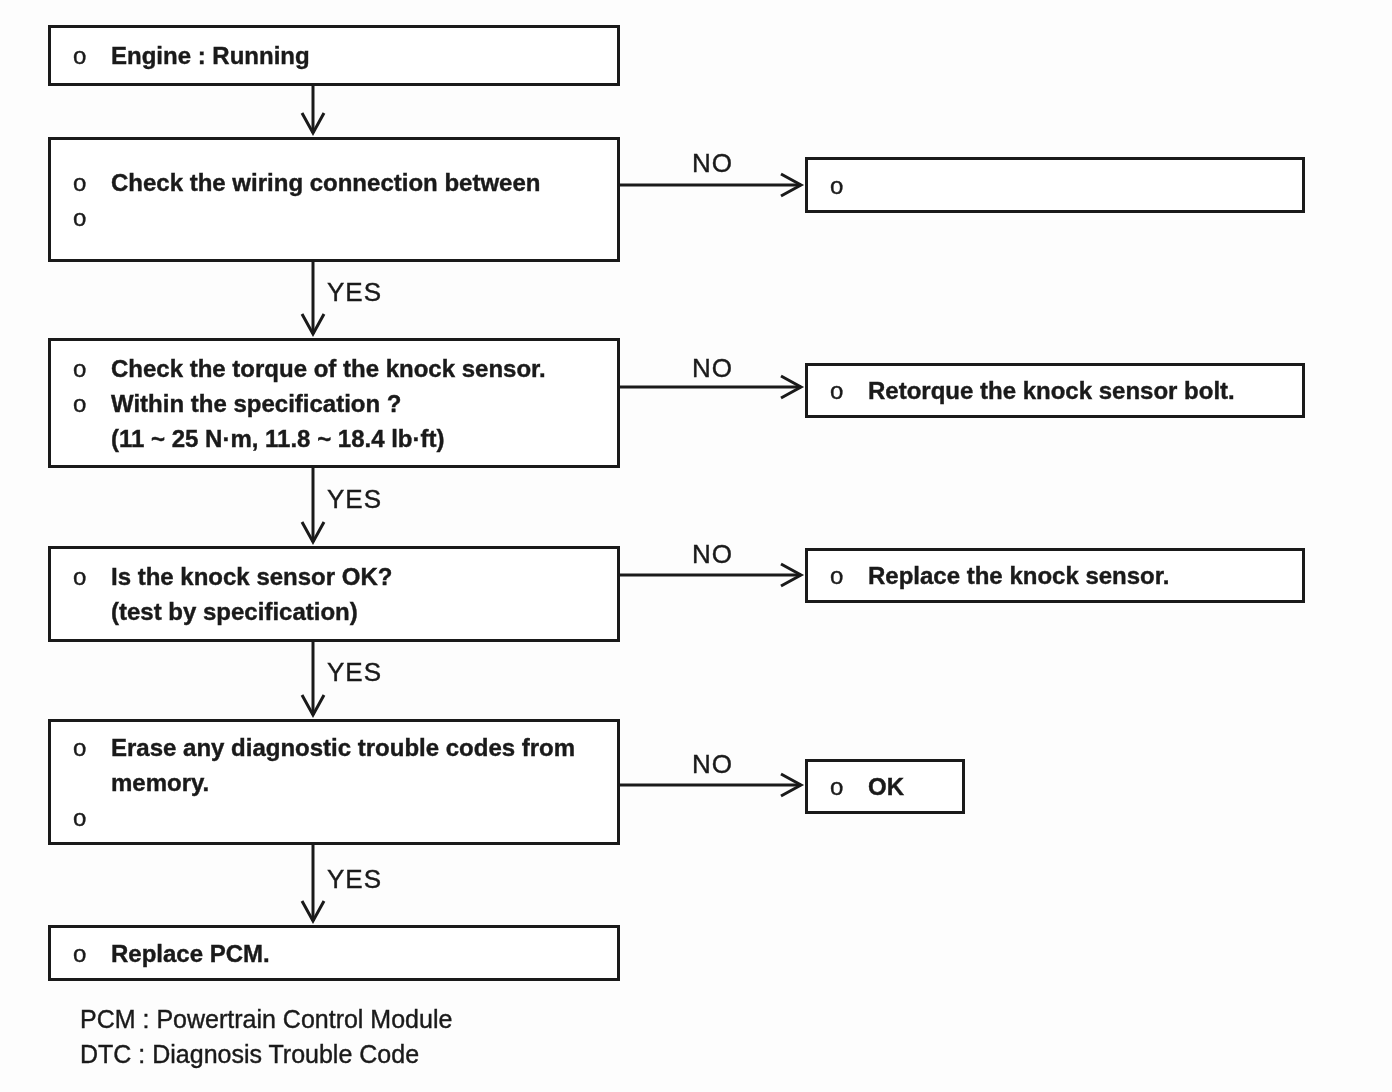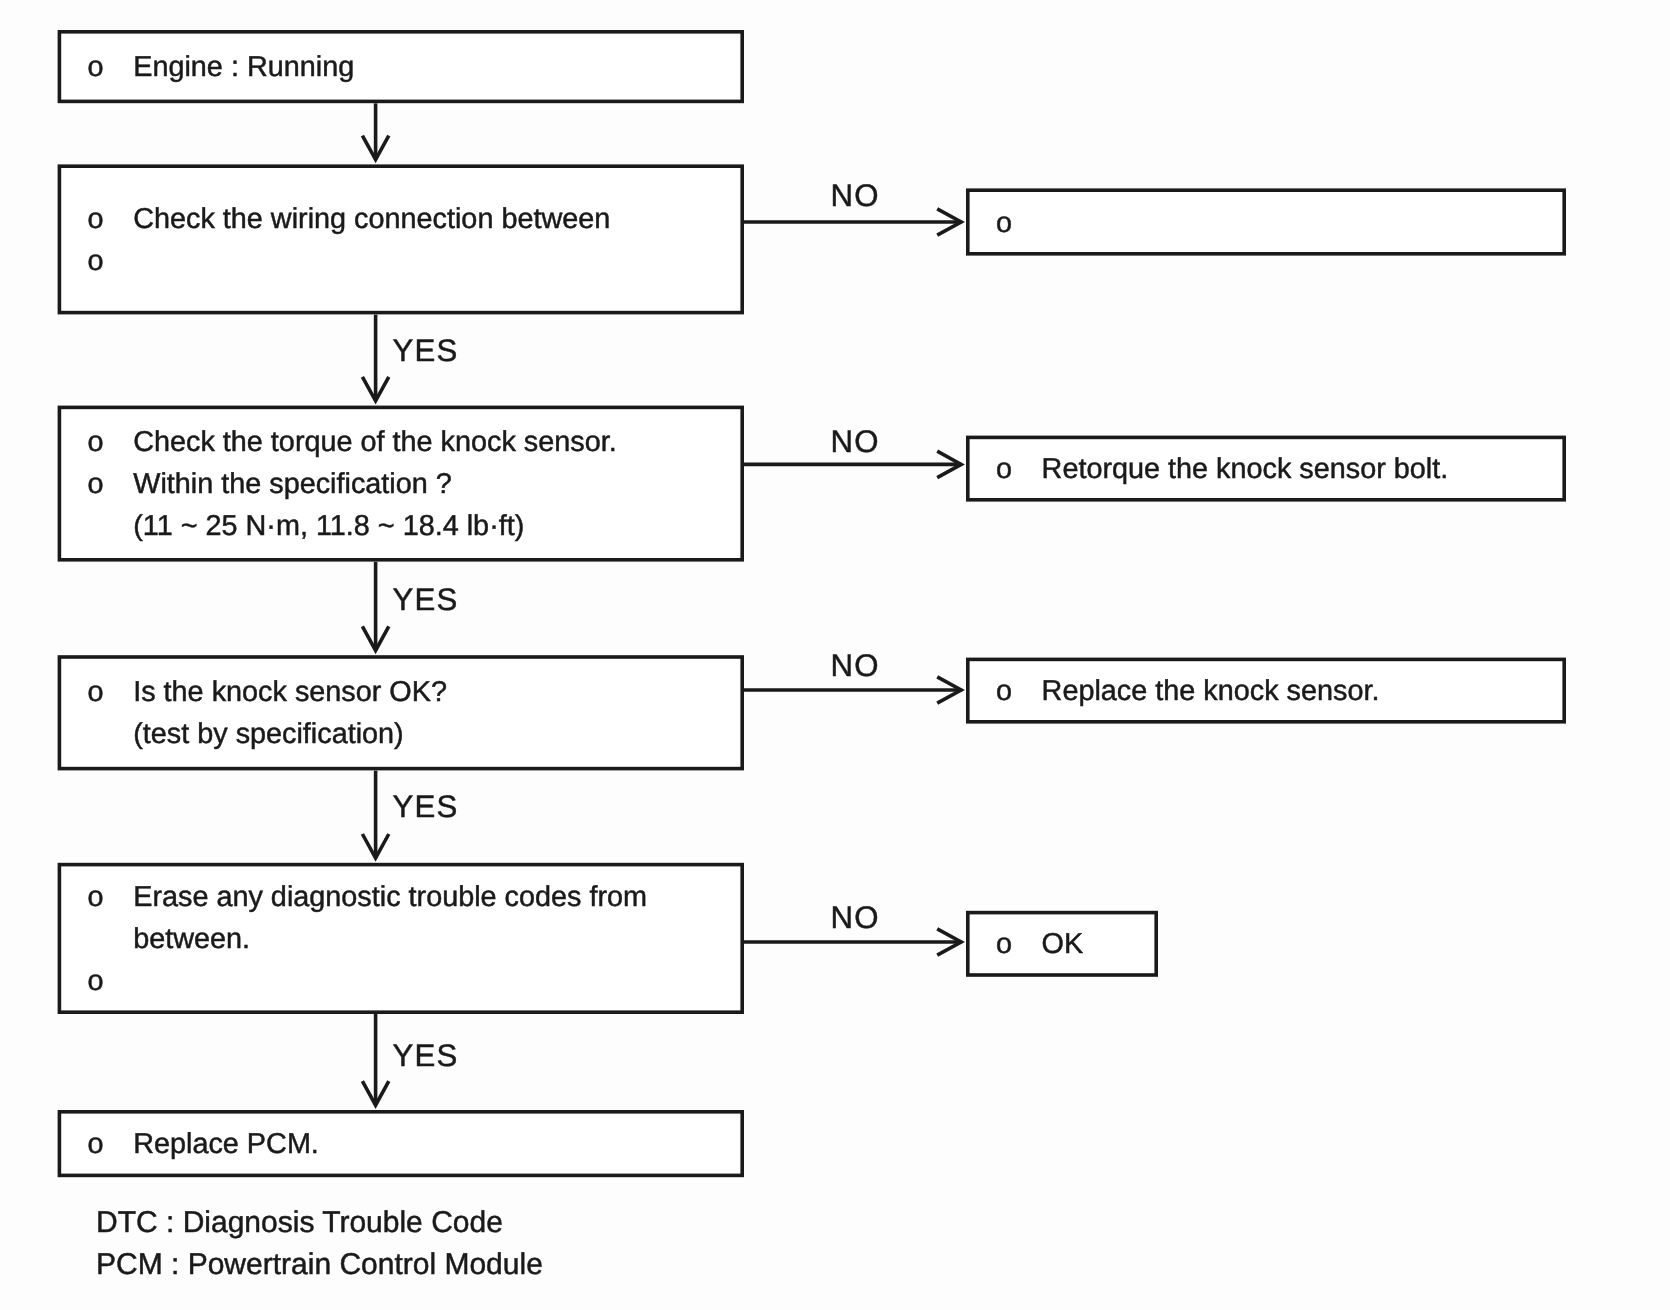--- a/index.html
+++ b/index.html
@@ -27,21 +27,21 @@
     box-sizing:border-box;
     display:flex;
     flex-direction:column;
     justify-content:center;
     padding:4px 12px 4px 22px;
     font-size:24px;
     -webkit-text-stroke:0.4px var(--ink);
   }
   .row{display:flex;line-height:35px;white-space:nowrap;}
   .bullet{flex:0 0 38px;width:38px;}
-  .txt{flex:0 0 auto;}
+  .txt{flex:0 0 auto;font-weight:bold;}
 
   
   .pos-step1{left:48px;top:25px;width:572px;height:61px;}
   .pos-step2{left:48px;top:137px;width:572px;height:125px;}
   .pos-step3{left:48px;top:338px;width:572px;height:130px;}
   .pos-step4{left:48px;top:546px;width:572px;height:96px;}
   .pos-step5{left:48px;top:719px;width:572px;height:126px;}
   .pos-step6{left:48px;top:925px;width:572px;height:56px;}
   .pos-act1{left:805px;top:157px;width:500px;height:56px;}
   .pos-act2{left:805px;top:363px;width:500px;height:55px;}
@@ -138,21 +138,21 @@
     </div>
   </div>
 
   <div class="node pos-step5">
     <div class="row">
       <span class="bullet">o</span>
       <span class="txt">Erase any diagnostic trouble codes from</span>
     </div>
     <div class="row">
       <span class="bullet"></span>
-      <span class="txt">between.</span>
+      <span class="txt">memory.</span>
     </div>
     <div class="row">
       <span class="bullet">o</span>
     </div>
   </div>
 
   <div class="node pos-step6">
     <div class="row">
       <span class="bullet">o</span>
       <span class="txt">Replace PCM.</span>
@@ -189,17 +189,17 @@
   <div class="edge-label yes1">YES</div>
   <div class="edge-label yes2">YES</div>
   <div class="edge-label yes3">YES</div>
   <div class="edge-label yes4">YES</div>
   <div class="edge-label no1">NO</div>
   <div class="edge-label no2">NO</div>
   <div class="edge-label no3">NO</div>
   <div class="edge-label no4">NO</div>
 
   <div class="footnotes">
+    <div>PCM : Powertrain Control Module</div>
     <div>DTC : Diagnosis Trouble Code</div>
-    <div>PCM : Powertrain Control Module</div>
   </div>
 
 </div>
 
 </body></html>

